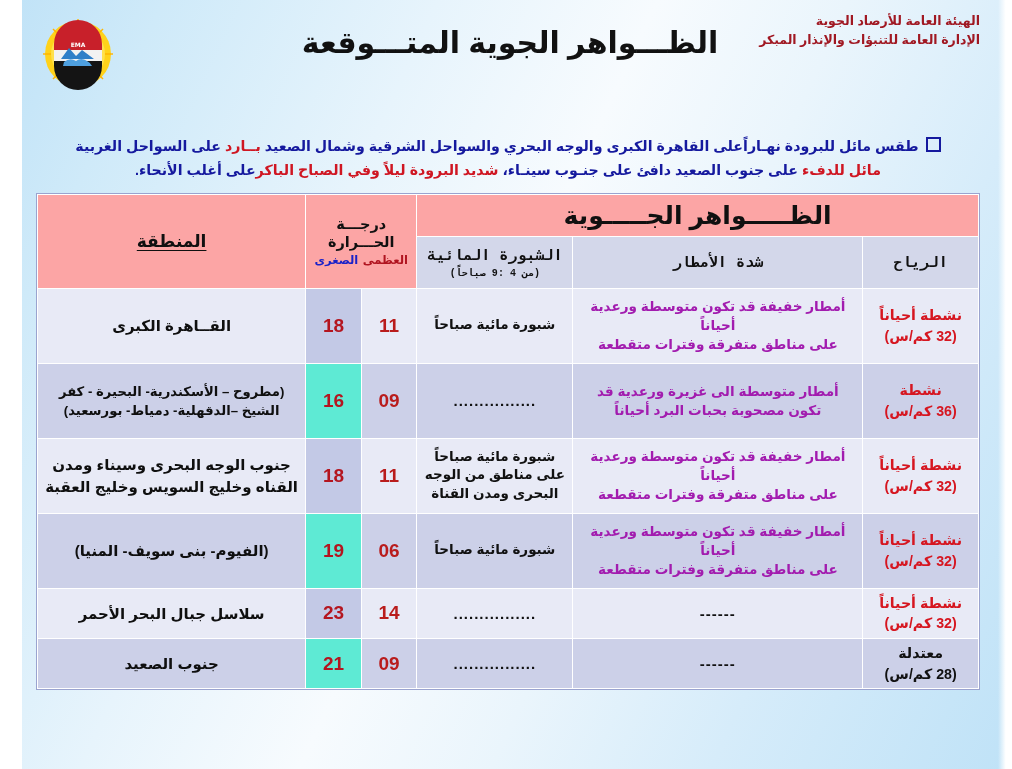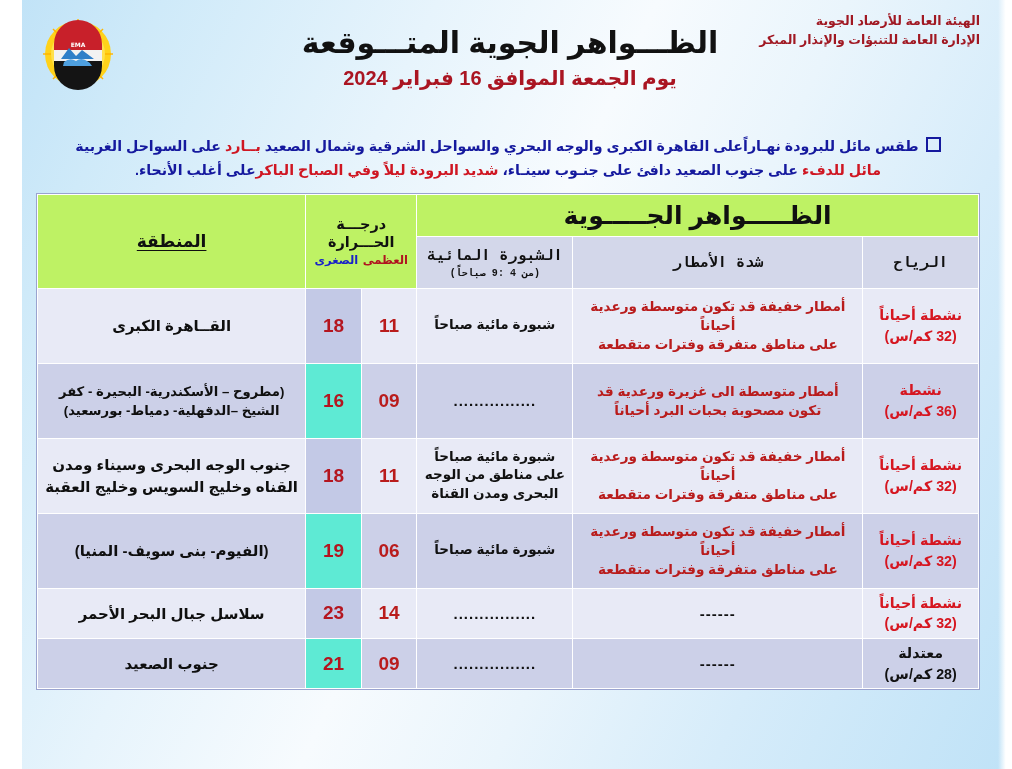--- a/index.html
+++ b/index.html
@@ -145,21 +145,21 @@
   table.wx td, table.wx th {
     border: 1px solid #ffffff;
     padding: 4px 6px;
     text-align: center;
     vertical-align: middle;
     box-sizing: border-box;
   }
 
   
   .hdr-band {
-    background: #bef264;
+    background: #fca5a5;
     color: #101010;
     font-weight: bold;
   }
   .hdr-phenomena {
     font-size: 25px;
     letter-spacing: 1px;
     height: 42px;
     padding: 2px 0 4px 0;
   }
   .hdr-region {
@@ -229,21 +229,21 @@
     font-size: 13.5px;
     font-weight: bold;
     color: #111111;
     line-height: 1.4;
   }
   td.c-mist.dots { letter-spacing: 1px; font-size: 15px; }
 
   td.c-rain {
     font-size: 13.6px;
     font-weight: bold;
-    color: #b91c1c;
+    color: #a21caf;
     line-height: 1.42;
   }
   td.c-rain.dash { color: #111111; letter-spacing: 1px; font-size: 15px; }
 
   td.c-wind {
     font-size: 14.2px;
     font-weight: bold;
     color: #d61620;
     line-height: 1.45;
   }
@@ -290,21 +290,20 @@
         </svg>
       </div>
 
       <div class="agency">
         <div>الهيئة العامة للأرصاد الجوية</div>
         <div>الإدارة العامة للتنبؤات والإنذار المبكر</div>
       </div>
 
       <div class="title-wrap">
         <div class="main-title">الظـــواهر الجوية المتـــوقعة</div>
-        <div class="sub-title">يوم الجمعة الموافق 16 فبراير 2024</div>
       </div>
     </div>
 
     <div class="summary">
       <div>
         <span class="bullet"></span><span class="blue">طقس مائل للبرودة نهـاراًعلى القاهرة الكبرى والوجه البحري والسواحل الشرقية وشمال الصعيد </span><span class="red">بــارد</span><span class="blue"> على السواحل الغربية</span>
       </div>
       <div>
         <span class="red">مائل للدفء </span><span class="blue">على جنوب الصعيد دافئ على جنـوب سينـاء، </span><span class="red">شديد البرودة ليلاً وفي الصباح الباكر</span><span class="blue">على أغلب الأنحاء.</span>
       </div>

